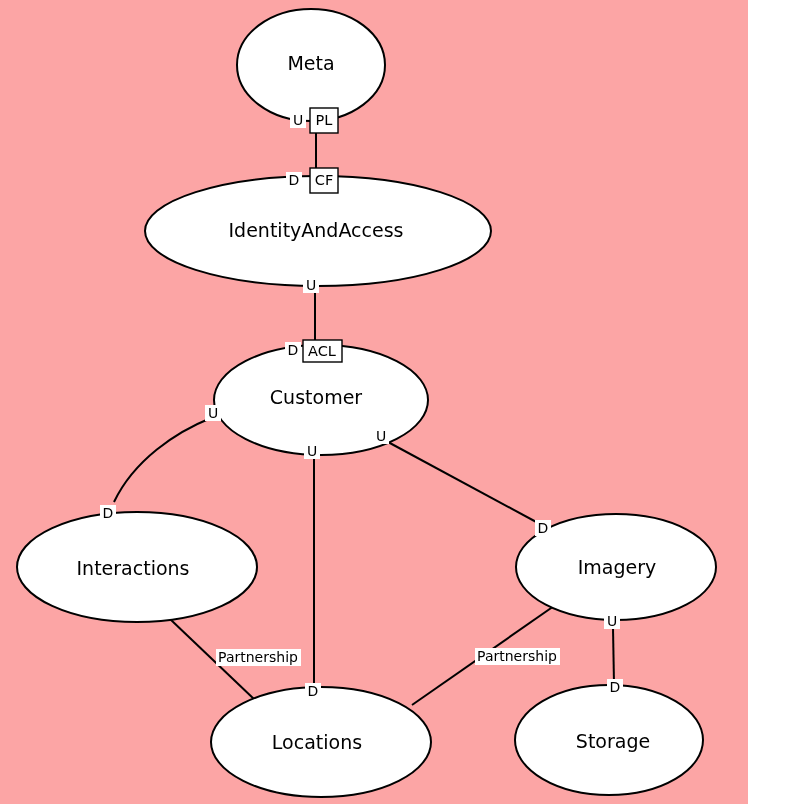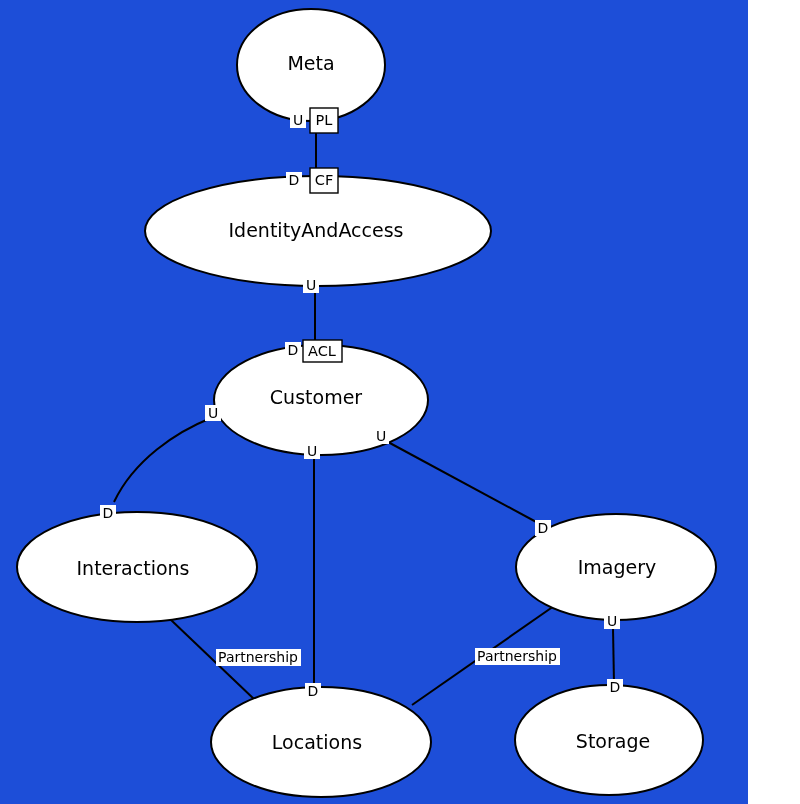--- a/index.html
+++ b/index.html
@@ -5,21 +5,21 @@
   html, body {
     margin: 0;
     padding: 0;
     background: #ffffff;
     font-family: "DejaVu Sans", sans-serif;
   }
   .canvas-wrap {
     width: 748px;
     height: 804px;
     position: relative;
-    background: #1d4ed8;
+    background: #fca5a5;
   }
   svg { display: block; }
   .edge {
     fill: none;
     stroke: #000000;
     stroke-width: 2;
   }
   .node-ellipse {
     fill: #ffffff;
     stroke: #000000;

